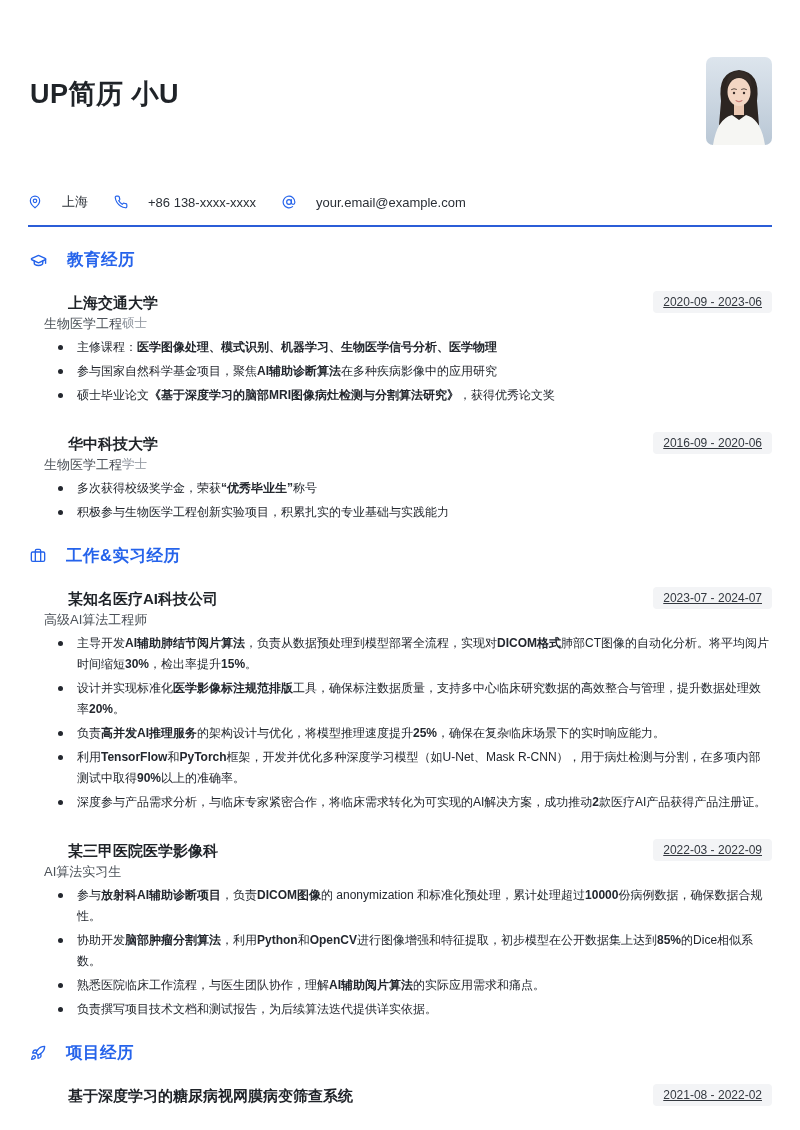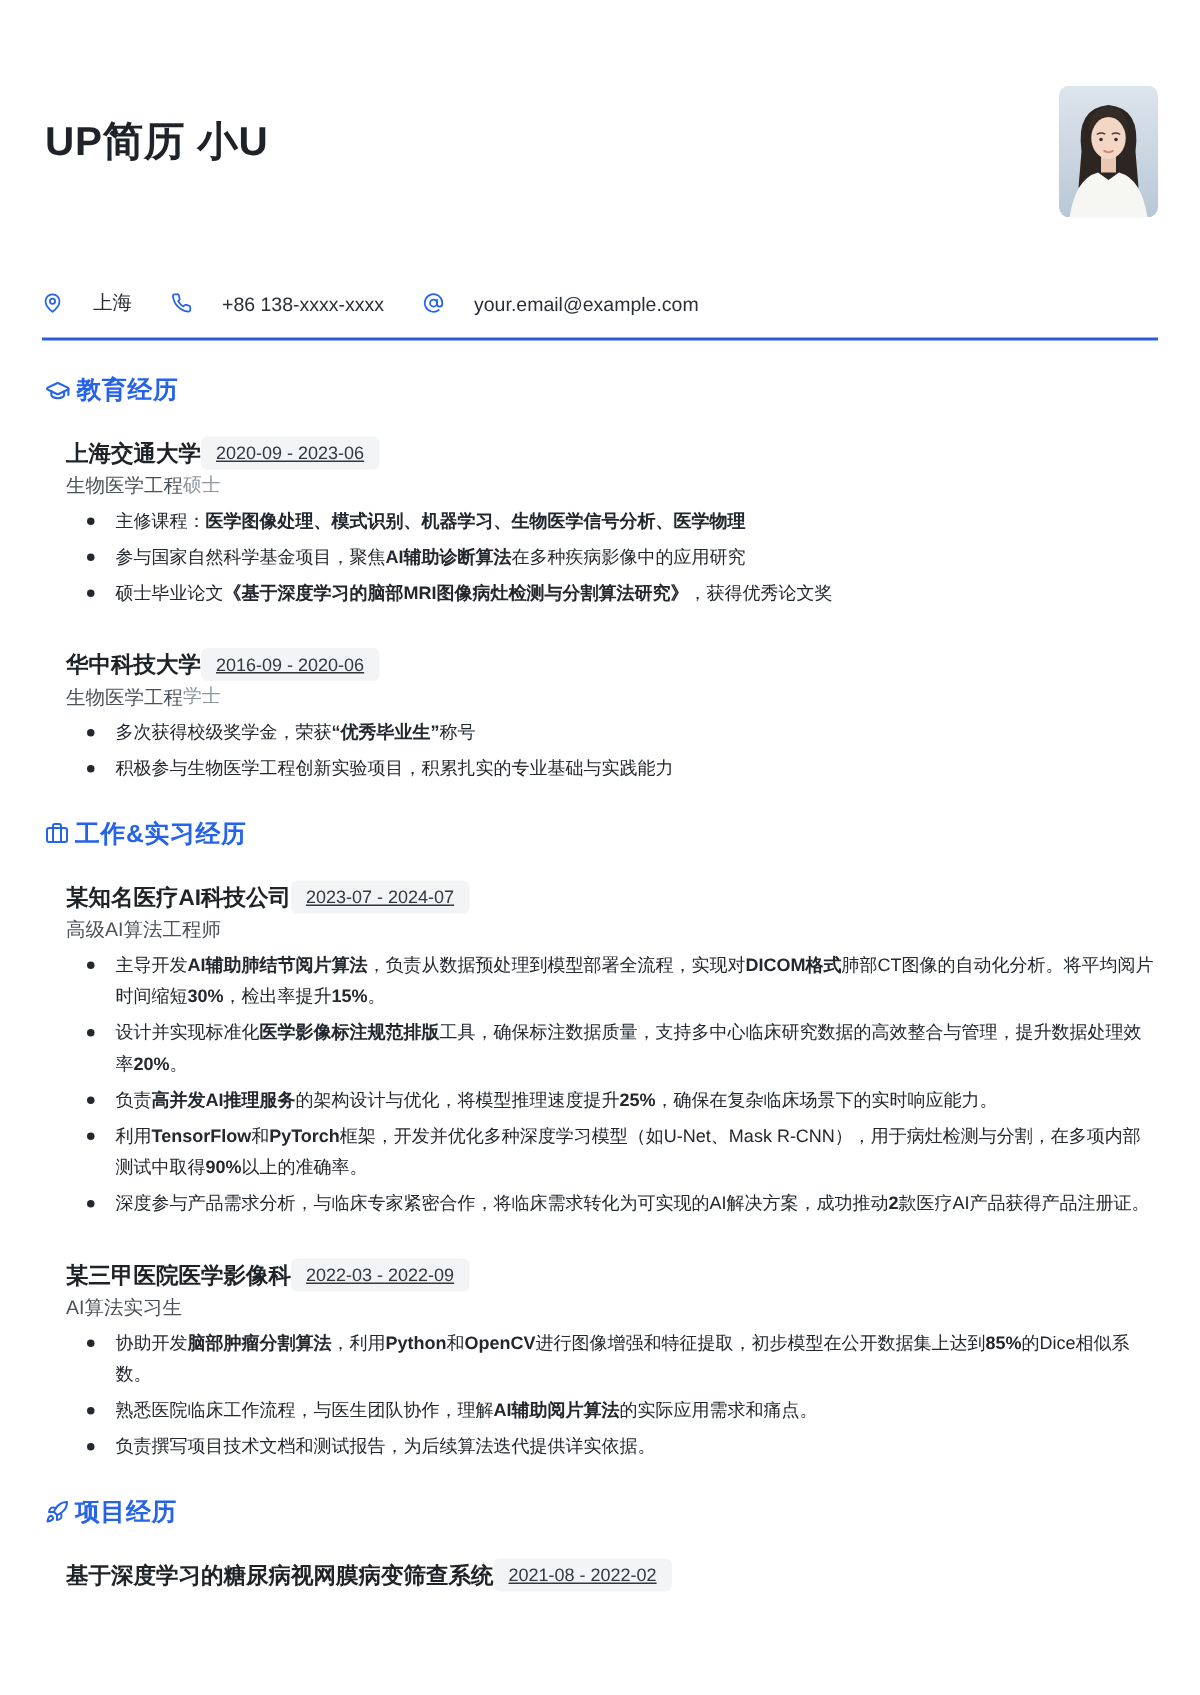--- a/index.html
+++ b/index.html
@@ -20,28 +20,28 @@
 
   .contact { display: flex; align-items: center; gap: 26px; margin-top: 48px; font-size: 13px; color: #2a2f36; }
   .c-item { display: flex; align-items: center; gap: 20px; }
   .c-icon { color: #2563eb; display: flex; align-items: center; }
   .c-icon svg { display: block; }
 
   .divider { border: none; border-top: 2px solid #2b5dd7; margin: 14px 0 0 0; }
 
   
   .sec { margin-top: 22px; }
-  .sec-head { display: flex; align-items: center; gap: 4px; margin-left: 2px; height: 22px; }
+  .sec-head { display: flex; align-items: center; gap: 20px; margin-left: 2px; height: 22px; }
   .sec-icon { color: #2563eb; display: flex; align-items: center; }
   .sec-icon svg { display: block; }
   .sec-title { font-size: 16.5px; font-weight: 700; color: #2563eb; margin: 0; letter-spacing: 0.5px; }
 
   .entry { margin: 20px 0 0 16px; }
   .entry + .entry { margin-top: 26px; }
-  .entry-head { display: flex; justify-content: flex-start; align-items: center; }
+  .entry-head { display: flex; justify-content: space-between; align-items: center; margin-left: 24px; }
   .entry-title { font-size: 15px; font-weight: 700; color: #1f2328; margin: 0; line-height: 19px; }
   .date-badge { background: #f3f4f6; color: #33383f; font-size: 12px; line-height: 1; padding: 5px 10px; border-radius: 4px; flex: none; text-decoration: underline; }
   .entry-sub { display: flex; justify-content: flex-start; align-items: center; margin-top: 2px; }
   .role { font-size: 13px; color: #4b5158; line-height: 17px; }
   .degree { font-size: 12.5px; color: #8f959e; line-height: 17px; }
 
   .bullets { list-style: none; margin: 5px 0 0 0; padding: 0; }
   .bullets li { position: relative; padding-left: 33px; margin-top: 3px; font-size: 12px; line-height: 21px; color: #23272e; }
   .bullets li::before { content: ""; position: absolute; left: 14px; top: 8px; width: 5px; height: 5px; border-radius: 50%; background: #23272e; }
   .bullets b { font-weight: 700; }
@@ -179,20 +179,21 @@
         <div class="entry">
           <div class="entry-head">
             <h3 class="entry-title">某三甲医院医学影像科</h3>
             <span class="date-badge">2022-03 - 2022-09</span>
           </div>
           <div class="entry-sub">
             <span class="role">AI算法实习生</span>
             <span class="degree"></span>
           </div>
           <ul class="bullets">
+            <li>参与<b>放射科AI辅助诊断项目</b>，负责<b>DICOM图像</b>的 anonymization 和标准化预处理，累计处理超过<b>10000</b>份病例数据，确保数据合规性。</li>
             <li>协助开发<b>脑部肿瘤分割算法</b>，利用<b>Python</b>和<b>OpenCV</b>进行图像增强和特征提取，初步模型在公开数据集上达到<b>85%</b>的Dice相似系数。</li>
             <li>熟悉医院临床工作流程，与医生团队协作，理解<b>AI辅助阅片算法</b>的实际应用需求和痛点。</li>
             <li>负责撰写项目技术文档和测试报告，为后续算法迭代提供详实依据。</li>
           </ul>
         </div>
       </section>
       <section class="sec">
         <div class="sec-head">
           <span class="sec-icon">
             <svg width="16" height="16" viewBox="0 0 24 24" fill="none" stroke="currentColor" stroke-width="2" stroke-linecap="round" stroke-linejoin="round">

